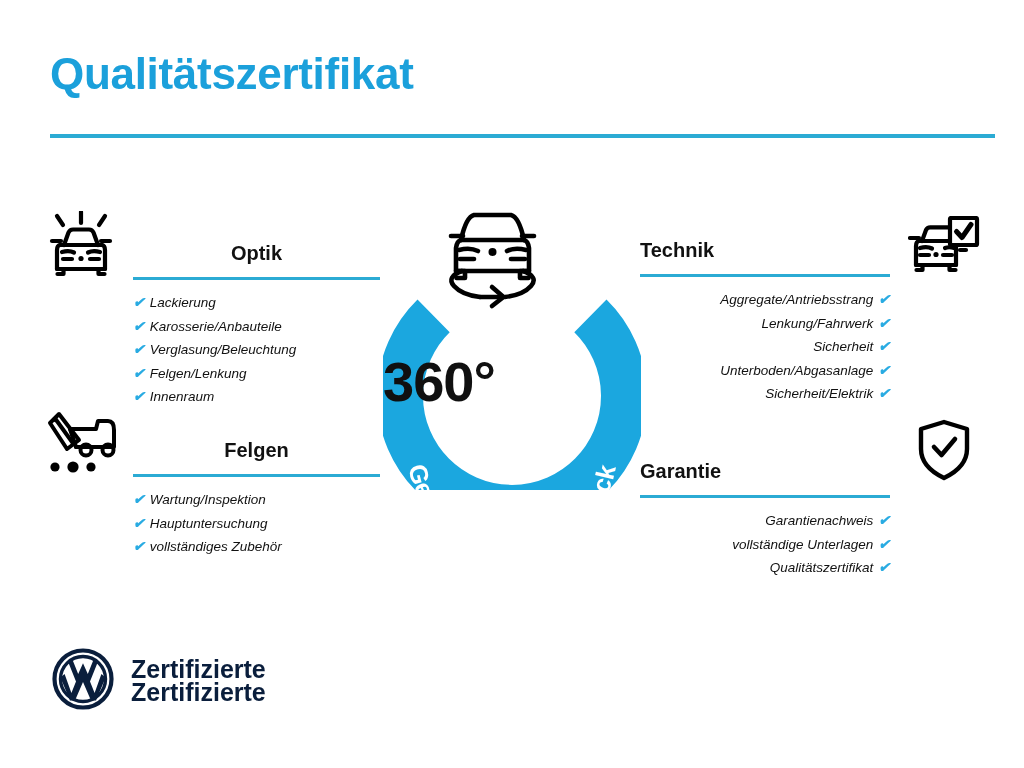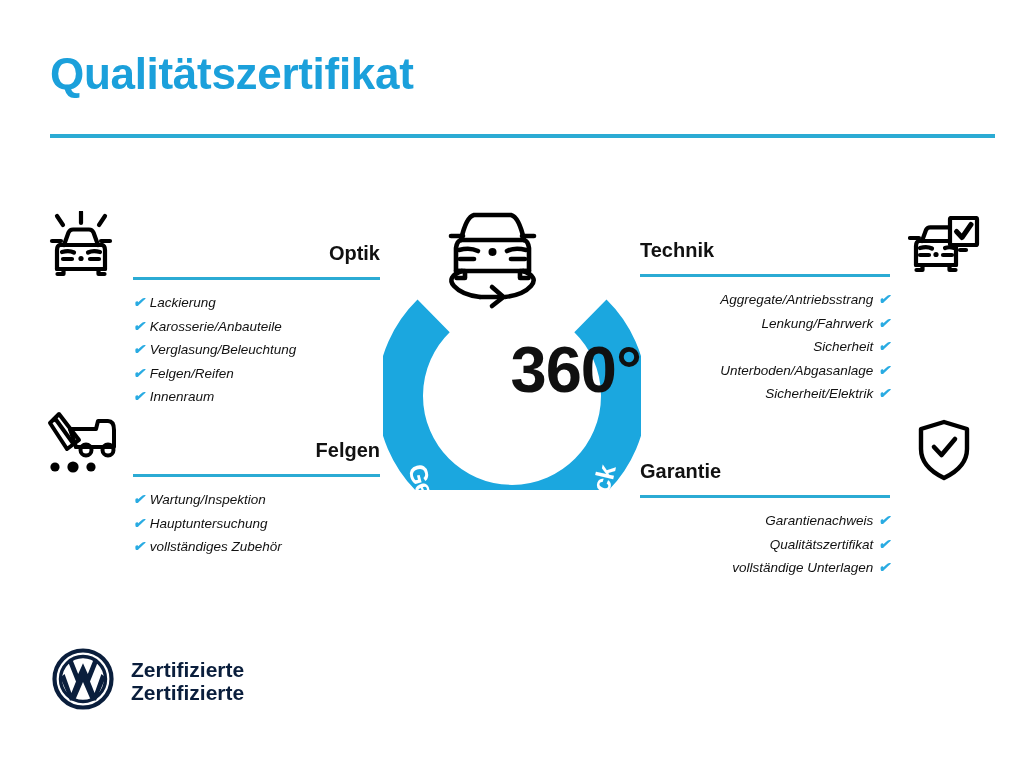--- a/index.html
+++ b/index.html
@@ -73,21 +73,21 @@
     white-space: nowrap;
     font-style: italic;
   }
   .chk {
     color: #29ABE2;
     font-weight: bold;
     font-size: 14px;
   }
 
   
-  .col-left .sec-title { text-align: right; }
+  .col-left .sec-title { text-align: center; }
   .col-left .sec-list li { text-align: left; }
   .col-left .chk { margin-right: 5px; }
 
   
   .col-right .sec-title { text-align: left; }
   .col-right .sec-list li { text-align: right; }
   .col-right .chk { margin-left: 5px; }
 
   
   #section-optik   { left: 133px; top: 240px; width: 247px; }
@@ -108,40 +108,40 @@
   #badge {
     position: absolute;
     left: 383px;
     top: 205px;
     width: 258px;
     height: 285px;
   }
   #badge-360 {
     position: absolute;
     left: 0;
-    top: 127px;
+    top: 144px;
     width: 258px;
-    text-align: right;
-    font-size: 65px;
+    text-align: left;
+    font-size: 56px;
     font-weight: bold;
     color: #101010;
     letter-spacing: -1px;
   }
 
   
   #vw-lockup {
     position: absolute;
     left: 52px;
     top: 648px;
     display: flex;
     align-items: center;
   }
   #vw-wordmark {
     margin-left: 17px;
-    font-size: 21px;
+    font-size: 25px;
     font-weight: bold;
     color: #0A1E3C;
     line-height: 23px;
     white-space: nowrap;
   }
 </style>
 </head>
 <body>
 
 <div id="page-title">Qualitätszertifikat</div>
@@ -274,21 +274,21 @@
 
 <div class="section col-left" id="section-optik">
   <div class="sec-head">
     <div class="sec-title">Optik</div>
     <div class="sec-rule"></div>
   </div>
   <ul class="sec-list">
     <li><span class="chk">✔</span><span>Lackierung</span></li>
     <li><span class="chk">✔</span><span>Karosserie/Anbauteile</span></li>
     <li><span class="chk">✔</span><span>Verglasung/Beleuchtung</span></li>
-    <li><span class="chk">✔</span><span>Felgen/Reifen</span></li>
+    <li><span class="chk">✔</span><span>Felgen/Lenkung</span></li>
     <li><span class="chk">✔</span><span>Innenraum</span></li>
   </ul>
 </div>
 
 <div class="section col-left" id="section-wartung">
   <div class="sec-head">
     <div class="sec-title">Felgen</div>
     <div class="sec-rule"></div>
   </div>
   <ul class="sec-list">
@@ -312,22 +312,22 @@
   </ul>
 </div>
 
 <div class="section col-right" id="section-garantie">
   <div class="sec-head">
     <div class="sec-title">Garantie</div>
     <div class="sec-rule"></div>
   </div>
   <ul class="sec-list">
     <li><span>Garantienachweis</span><span class="chk">✔</span></li>
+    <li><span>vollständige Unterlagen</span><span class="chk">✔</span></li>
     <li><span>Qualitätszertifikat</span><span class="chk">✔</span></li>
-    <li><span>vollständige Unterlagen</span><span class="chk">✔</span></li>
   </ul>
 </div>
 
 <div id="vw-lockup">
   <div>
     <svg width="62" height="62" viewBox="0 0 62 62" fill="none">
       <circle cx="31" cy="31" r="28.5" stroke="#0A1E3C" stroke-width="4.2" fill="none"></circle>
       <circle cx="31" cy="31" r="22.5" stroke="#0A1E3C" stroke-width="3.4" fill="none"></circle>
       <path d="M20.6 12.0 L26.2 26.0 L31 15.2 L35.8 26.0 L41.4 12.0
                L45.6 14.6 L38.0 33.4 L42.6 45.0 L49.4 26.0 L53.6 29.5

